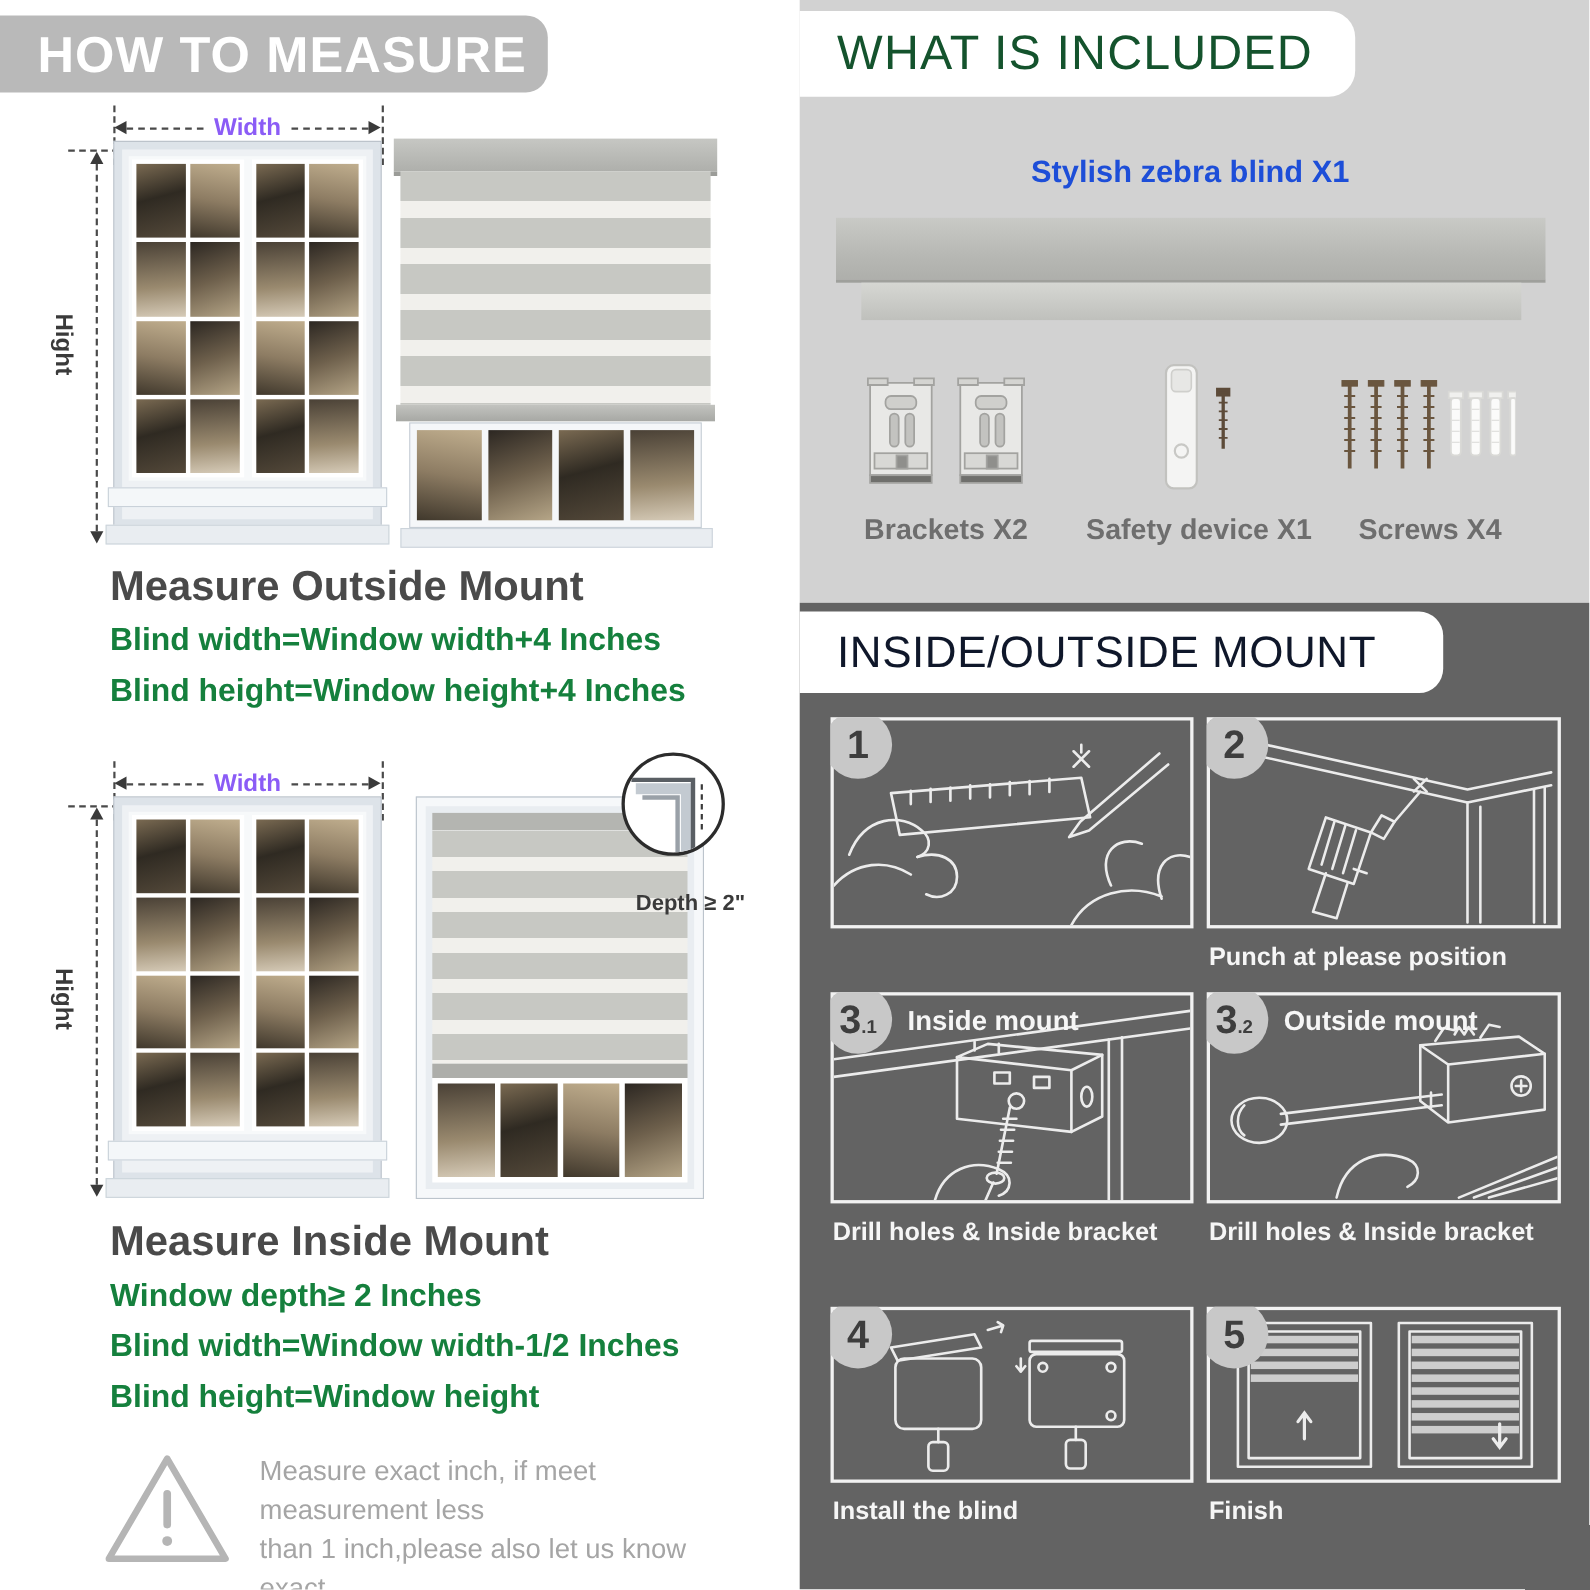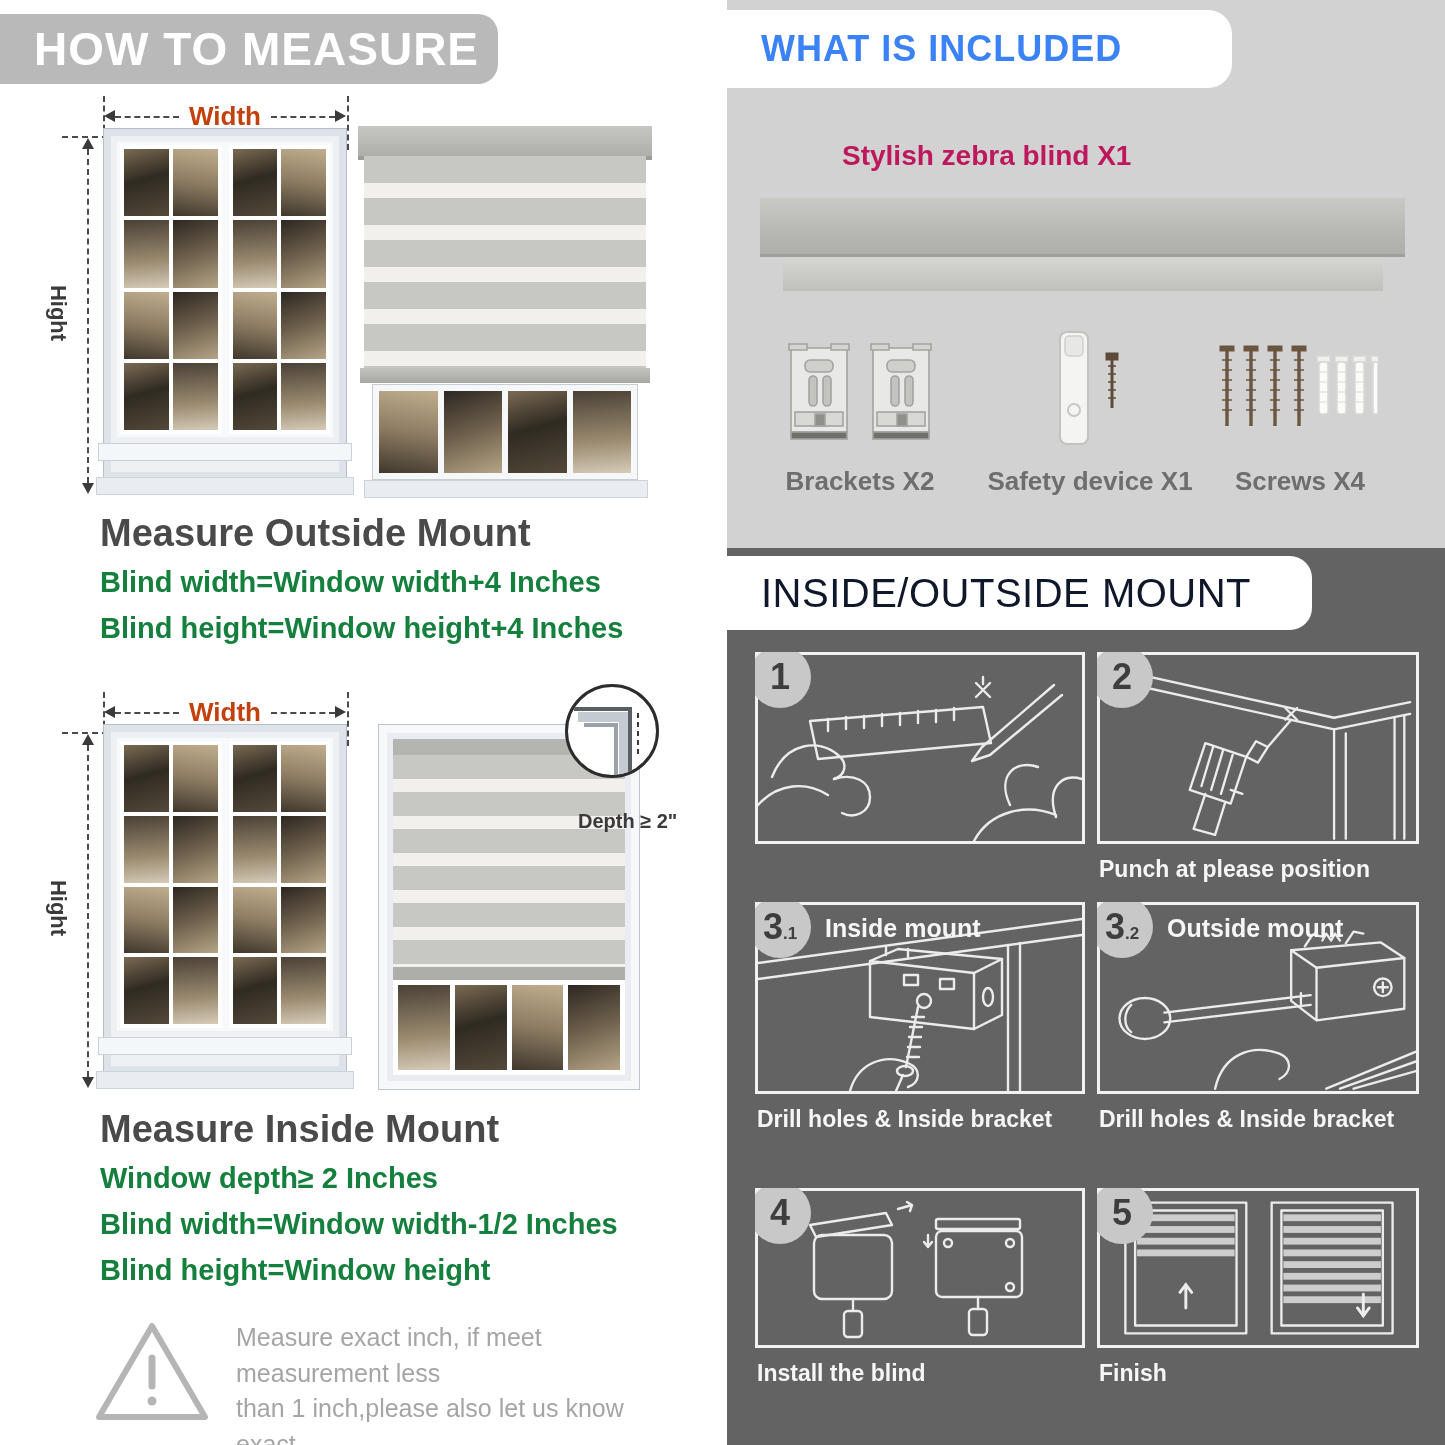--- a/index.html
+++ b/index.html
@@ -12,21 +12,21 @@
     display:flex;align-items:center;}
   .hdr-pill span{color:#fff;font-weight:bold;font-size:46px;letter-spacing:1px;padding-left:34px;}
 
   
   .dim-h{display:flex;align-items:center;height:24px;}
   .dim-h .line{flex:1;border-top:2px dashed #4a4a4a;height:0;margin-top:1px;}
   .tri-l{width:0;height:0;border-top:6px solid transparent;border-bottom:6px solid transparent;border-right:11px solid #3a3a3a;}
   .tri-r{width:0;height:0;border-top:6px solid transparent;border-bottom:6px solid transparent;border-left:11px solid #3a3a3a;}
   .tri-u{width:0;height:0;border-left:6px solid transparent;border-right:6px solid transparent;border-bottom:11px solid #3a3a3a;}
   .tri-d{width:0;height:0;border-left:6px solid transparent;border-right:6px solid transparent;border-top:11px solid #3a3a3a;}
-  .dim-label{font-weight:bold;font-size:26px;color:#c2410c;padding:0 10px;white-space:nowrap;}
+  .dim-label{font-weight:bold;font-size:22px;color:#8b5cf6;padding:0 10px;white-space:nowrap;}
   .vtick{border-left:2px dashed #4a4a4a;width:0;}
   .htick{border-top:2px dashed #4a4a4a;height:0;}
   .dim-v{display:flex;flex-direction:column;align-items:center;width:16px;}
   .dim-v .vline{flex:1;border-left:2px dashed #4a4a4a;width:0;}
   .rot-label{font-weight:bold;font-size:22px;color:#3a3a3a;transform:rotate(90deg);transform-origin:center;white-space:nowrap;}
 
   
   .win{background:#eef1f4;border:1px solid #b6bec7;box-shadow:inset 0 0 0 7px #dde3e9;box-sizing:border-box;padding:13px 13px 8px;}
   .sashes{display:flex;gap:7px;height:calc(100% - 34px);background:#f7f9fa;padding:3px;box-sizing:border-box;}
   .sash{flex:1;background:#fff;padding:4px;display:grid;grid-template-columns:1fr 1fr;grid-auto-rows:1fr;gap:4px;box-sizing:border-box;}
@@ -54,22 +54,22 @@
 
   .depth-circle{width:94px;height:94px;border-radius:50%;background:#fff;border:3px solid #2c2c2c;box-sizing:border-box;overflow:hidden;}
 
   .sec-title{font-weight:bold;font-size:38px;color:#4a4a4a;}
   .sec-line{font-weight:bold;font-size:29px;color:#15803d;}
   .warn-text{font-size:25px;color:#a5a5a5;line-height:1.42;}
 
   
   .light-panel{left:727px;top:0;width:718px;height:548px;background:#d2d2d2;}
   .included-pill{left:727px;top:10px;width:505px;height:78px;background:#fff;border-radius:0 24px 24px 0;display:flex;align-items:center;}
-  .included-pill span{color:#3b82f6;font-weight:bold;font-size:36px;letter-spacing:1px;padding-left:34px;}
-  .blind-label{left:842px;top:140px;width:480px;text-align:left;font-weight:bold;font-size:28px;color:#be185d;}
+  .included-pill span{color:#14532d;font-weight:normal;font-size:44px;letter-spacing:1px;padding-left:34px;}
+  .blind-label{left:842px;top:140px;width:480px;text-align:center;font-weight:bold;font-size:28px;color:#1d4ed8;}
   .rail-top{left:760px;top:198px;width:645px;height:56px;background:linear-gradient(180deg,#c9cac6 0%,#b7b8b4 60%,#aeafab 100%);border-bottom:3px solid #9fa09c;}
   .rail-bot{left:783px;top:257px;width:600px;height:34px;background:linear-gradient(180deg,#d6d7d3,#bfc0bc);}
   .comp-label{font-weight:bold;font-size:26px;color:#6e6e6e;text-align:center;}
 
   .dark-panel{left:727px;top:548px;width:718px;height:897px;background:#636363;}
   .mount-pill{left:727px;top:556px;width:585px;height:74px;background:#fff;border-radius:0 22px 22px 0;display:flex;align-items:center;}
   .mount-pill span{color:#0f172a;font-weight:normal;font-size:40px;letter-spacing:0.5px;padding-left:34px;}
 
   .step-panel{border:3px solid #f2f2f2;box-sizing:border-box;overflow:hidden;}
   .badge{position:absolute;left:-6px;top:-6px;width:62px;height:62px;border-radius:50%;background:#c8c8c8;

